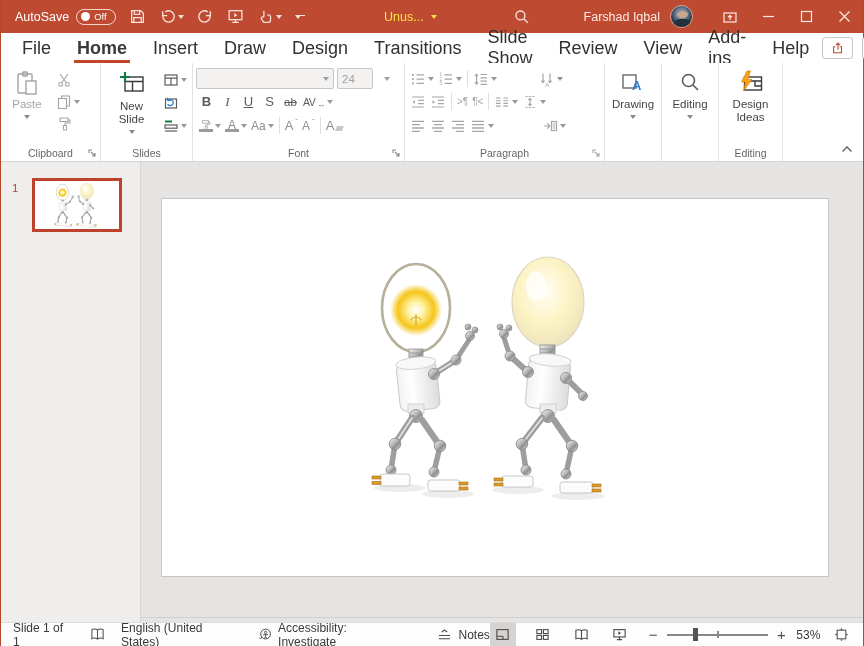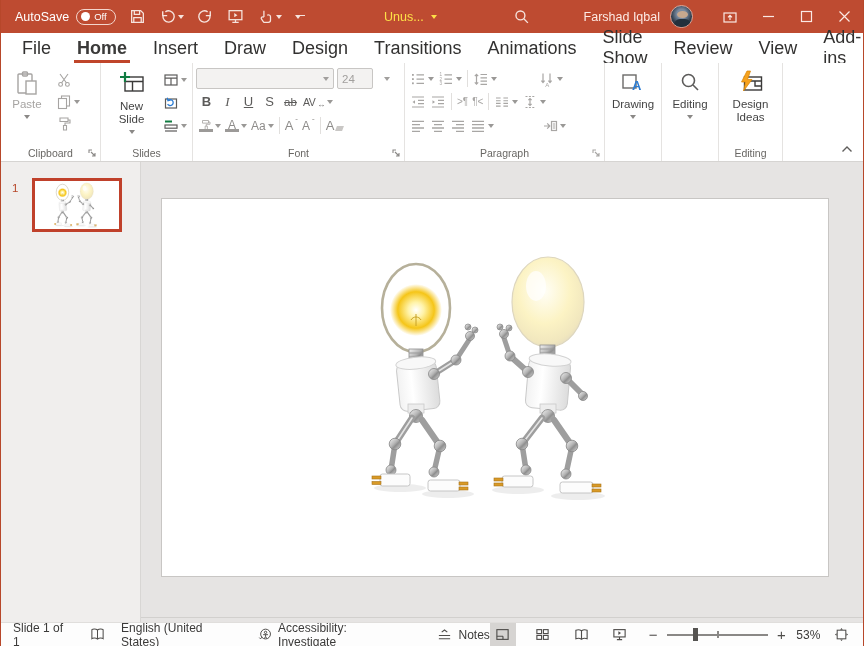--- a/index.html
+++ b/index.html
@@ -580,21 +580,20 @@
     </div>
   </div>
 
   <div class="tabsrow">
     <span class="rtab">File</span>
     <span class="rtab active">Home</span>
     <span class="rtab">Insert</span>
     <span class="rtab">Draw</span>
     <span class="rtab">Design</span>
     <span class="rtab">Transitions</span>
-    <span class="rtab">Animations</span>
     <span class="rtab">Slide Show</span>
     <span class="rtab">Review</span>
     <span class="rtab">View</span>
     <span class="rtab">Add-ins</span>
     <span class="rtab">Help</span>
     <div class="tab-actions">
       <span class="obtn">
           <svg>
             <use href="#i-share"></use>
           </svg>

